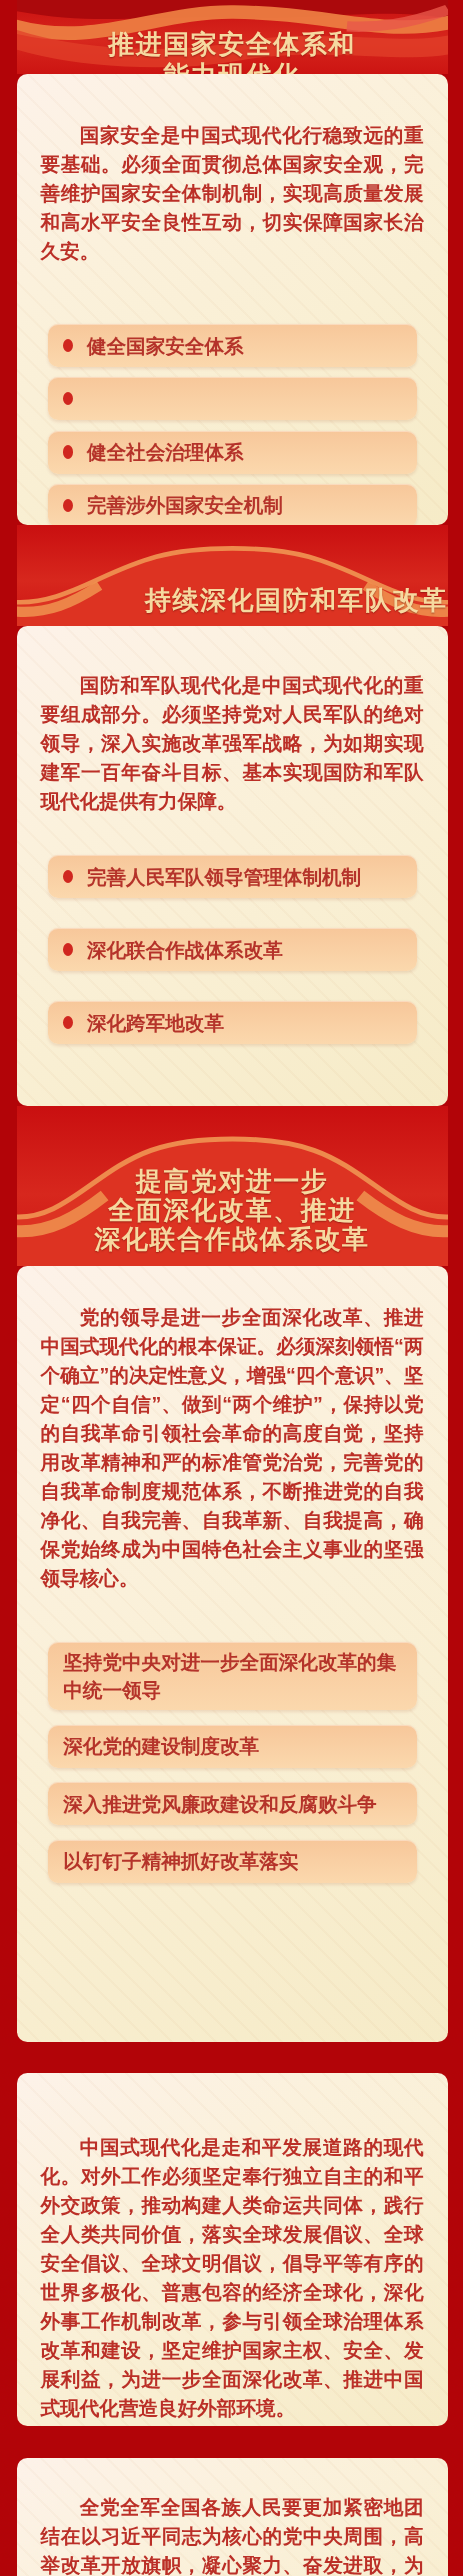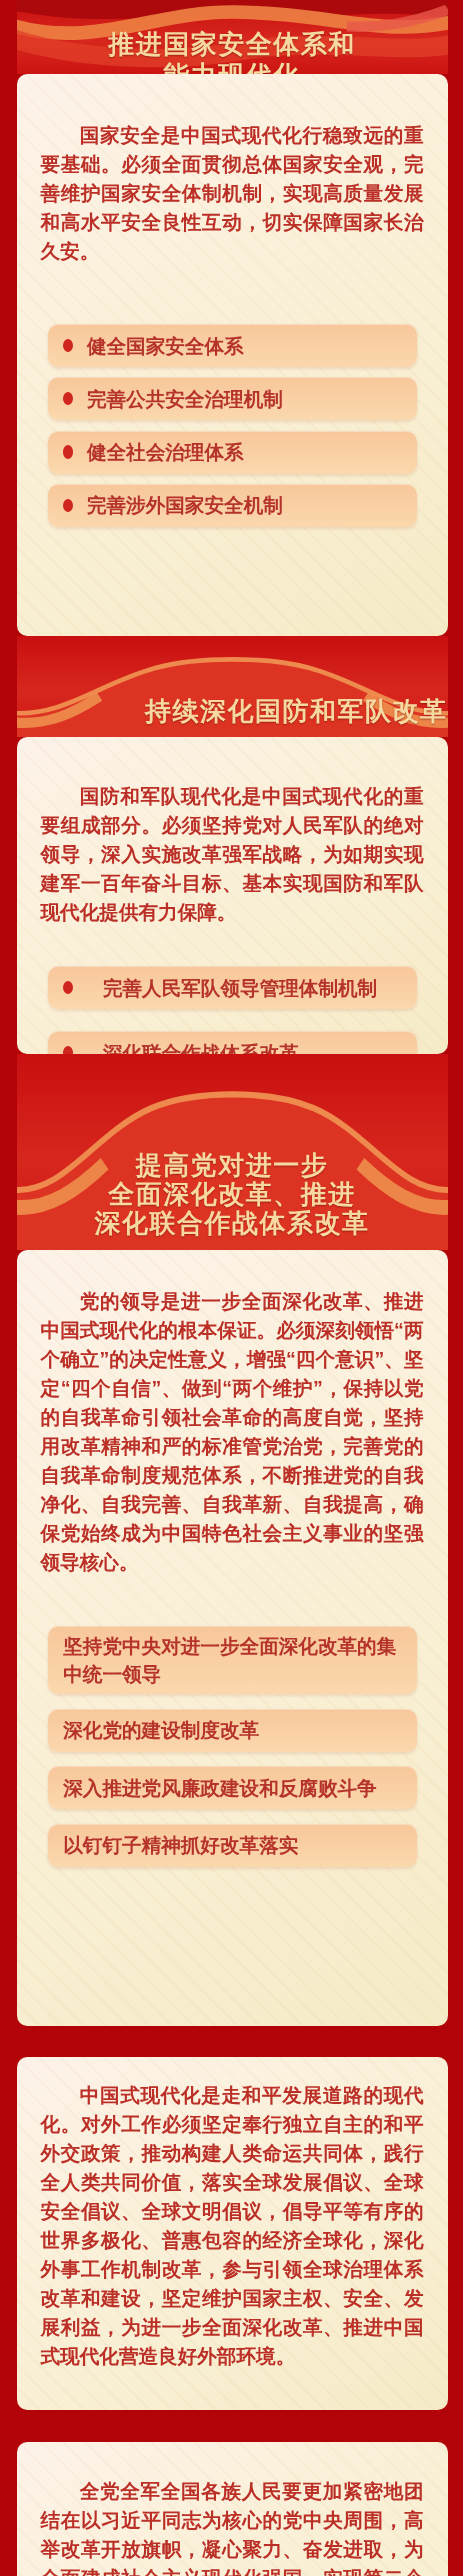--- a/index.html
+++ b/index.html
@@ -10,61 +10,61 @@
     position:relative; width:464px; height:2753px;
     background:#b20408; padding:0 16.5px; overflow:hidden;
   }
 
   
   .band{ position:relative; width:431px; overflow:hidden;
     background:linear-gradient(180deg,#c90f10 0%,#d7271d 55%,#cc1412 100%);}
   .band svg{ position:absolute; left:0; top:0; width:100%; height:100%; }
   .band-top{ height:74px; }
   .band-d2{ height:101px; }
-  .band-d3{ height:196px; }
+  .band-d3{ height:160px; }
 
   .band-title{
     position:absolute; left:0; right:0; text-align:center;
     color:#f6d9a0; font-weight:700; letter-spacing:1.5px;
     text-shadow:0 1px 1.5px rgba(90,10,5,.45);
   }
   .band-top .band-title{ top:29px; font-size:26px; line-height:31px; }
   .band-d2 .band-title{ bottom:11.3px; font-size:26px; line-height:30px;text-align:right; }
   .band-d3 .band-title{ bottom:12.4px; font-size:26px; line-height:29px; }
 
   
   .card{
     position:relative; width:431px; border-radius:10.3px; overflow:hidden;
     background:
       repeating-linear-gradient(45deg, rgba(186,120,66,.045) 0 2.1px, rgba(186,120,66,0) 2.1px 15.5px),
       linear-gradient(150deg,#fdf2e9 0%,#fbf1dc 32%,#f9efd3 62%,#f6ebc7 100%);
     padding:0 24px;
   }
-  .card1{ height:562px; padding-top:47px; }
-  .card2{ height:317px; padding-top:45px; }
+  .card1{ height:451px; padding-top:47px; }
+  .card2{ height:480px; padding-top:45px; }
   .card3{ height:776px; padding-top:37px; }
-  .card4{ height:353px; padding-top:24px; margin-top:31px; }
+  .card4{ height:353px; padding-top:60px; margin-top:31px; }
   .card5{ height:284px; padding-top:35px; margin-top:32px; }
 
   .para{
     color:#bb2f27; font-size:19.6px; line-height:29px; font-weight:700;
     text-align:justify; text-indent:2em; letter-spacing:0;
   }
 
   .items{ list-style:none; }
   .card1 .items{ margin-top:58px; }
   .card2 .items{ margin-top:39px; }
   .card3 .items{ margin-top:49px; }
   .item{
     display:flex; align-items:center; min-height:43px; margin:0 6.2px 10.3px 7.2px;
     padding:6.2px 15.5px; border-radius:10px;
     background:linear-gradient(180deg,#f7c79a 0%,#fbd8ad 100%);
     box-shadow:0 1.5px 3.1px rgba(150,40,10,.12), inset 0 1px 0 rgba(255,255,255,.35);
   }
-  .card2 .item{ margin-bottom:22px;gap:16px; }
+  .card2 .item{ margin-bottom:30px; }
   .card3 .item{ margin-bottom:14.4px; }
   .bullet{
     flex:0 0 auto; width:10.3px; height:13.4px; border-radius:50%;
     background:#d0261f; margin-right:13.4px;
   }
   .item-label{ color:#b5332a; font-size:19.6px; line-height:28px; font-weight:700; }
 
   
   .wave{ position:absolute; left:0; right:0; bottom:0; height:75px; }
   .wave svg{ width:100%; height:100%; display:block; }
@@ -89,21 +89,20 @@
 
   <div class="card card1">
     <p class="para">国家安全是中国式现代化行稳致远的重要基础。必须全面贯彻总体国家安全观，完善维护国家安全体制机制，实现高质量发展和高水平安全良性互动，切实保障国家长治久安。</p>
     <ul class="items">
       <li class="item">
         <span class="bullet"></span>
         <span class="item-label">健全国家安全体系</span>
       </li>
       <li class="item">
         <span class="bullet"></span>
-        <span class="item-label">完善公共安全治理机制</span>
       </li>
       <li class="item">
         <span class="bullet"></span>
         <span class="item-label">健全社会治理体系</span>
       </li>
       <li class="item">
         <span class="bullet"></span>
         <span class="item-label">完善涉外国家安全机制</span>
       </li>
     </ul>

